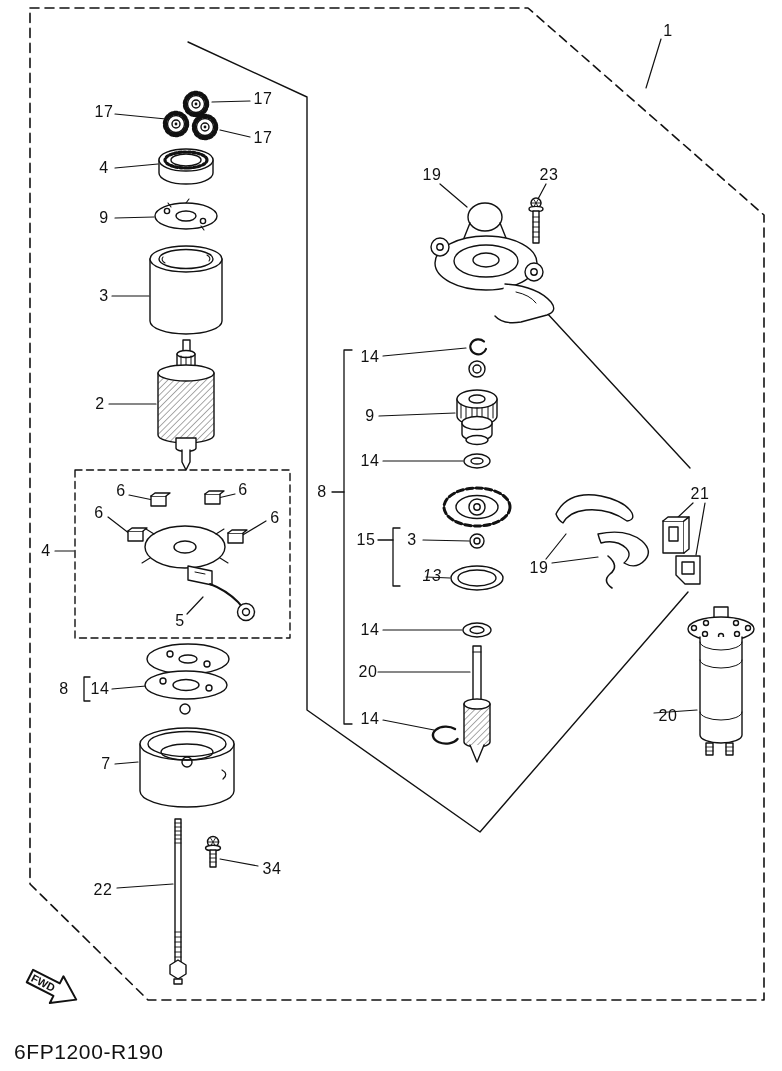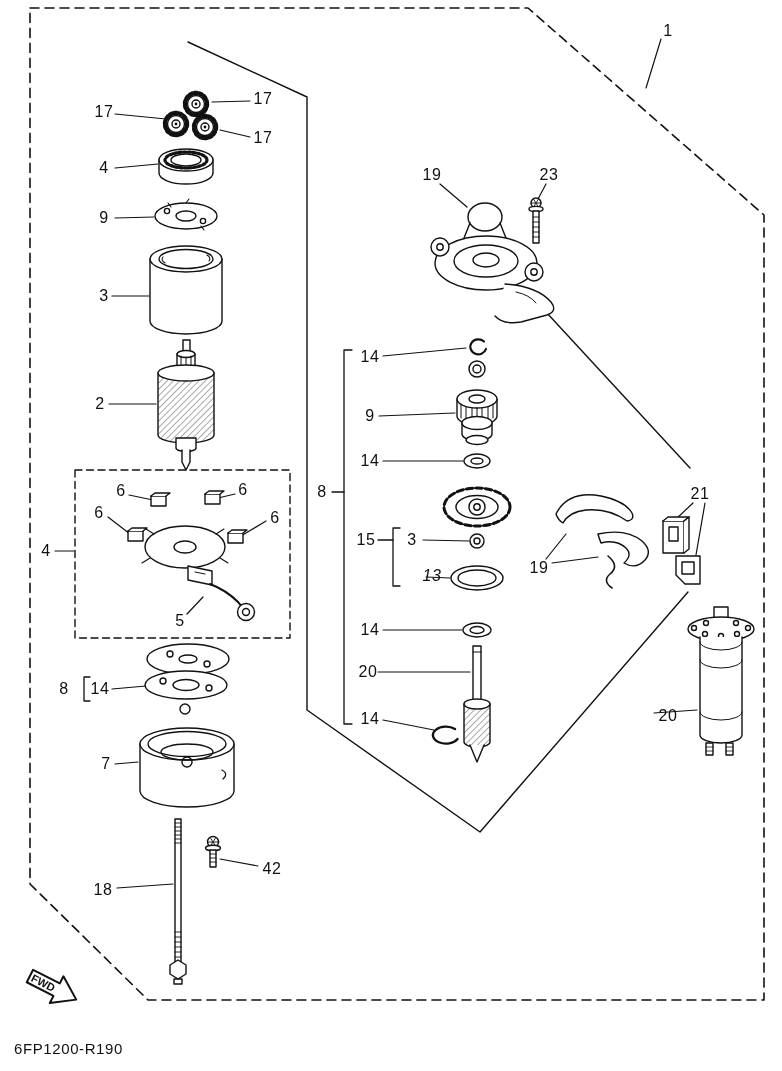--- a/index.html
+++ b/index.html
@@ -4,21 +4,21 @@
 <style>
   html,body{margin:0;padding:0}
   body{background:#fff;font-family:"Liberation Sans",sans-serif}
   #stage{position:relative;width:782px;height:1071px;background:#fff;overflow:hidden}
   #stage svg{position:absolute;left:0;top:0}
   .callout{
     position:absolute;transform:translate(-50%,-50%);
     font-size:16px;line-height:1;color:#111;letter-spacing:.5px;white-space:nowrap;
   }
   #drawing-code{
-    position:absolute;left:14px;top:1040px;font-size:15px;color:#111;letter-spacing:.6px;
+    position:absolute;left:14px;top:1040px;font-size:21px;color:#111;letter-spacing:.6px;
   }
 </style>
 </head>
 <body>
 
 <div id="stage">
 
   <svg width="782" height="1071" viewBox="0 0 782 1071">
     <defs>
       <pattern id="hatch" width="4.5" height="4.5" patternTransform="rotate(45)" patternUnits="userSpaceOnUse">
@@ -317,22 +317,22 @@
       <div class="callout" style="left: 100px; top: 404px;">2</div>
       <div class="callout" style="left: 46px; top: 551px;">4</div>
       <div class="callout" style="left: 121px; top: 491px;">6</div>
       <div class="callout" style="left: 243px; top: 490px;">6</div>
       <div class="callout" style="left: 99px; top: 513px;">6</div>
       <div class="callout" style="left: 275px; top: 518px;">6</div>
       <div class="callout" style="left: 180px; top: 621px;">5</div>
       <div class="callout" style="left: 64px; top: 689px;">8</div>
       <div class="callout" style="left: 100px; top: 689px;">14</div>
       <div class="callout" style="left: 106px; top: 764px;">7</div>
-      <div class="callout" style="left: 103px; top: 890px;">18</div>
-      <div class="callout" style="left: 272px; top: 869px;">42</div>
+      <div class="callout" style="left: 103px; top: 890px;">22</div>
+      <div class="callout" style="left: 272px; top: 869px;">34</div>
       <div class="callout" style="left: 432px; top: 175px;">19</div>
       <div class="callout" style="left: 549px; top: 175px;">23</div>
       <div class="callout" style="left: 370px; top: 357px;">14</div>
       <div class="callout" style="left: 370px; top: 416px;">9</div>
       <div class="callout" style="left: 370px; top: 461px;">14</div>
       <div class="callout" style="left: 322px; top: 492px;">8</div>
       <div class="callout" style="left: 366px; top: 540px;">15</div>
       <div class="callout" style="left: 412px; top: 540px;">3</div>
       <div class="callout" style="left: 432px; top: 576px; font-style: italic;">13</div>
       <div class="callout" style="left: 539px; top: 568px;">19</div>

